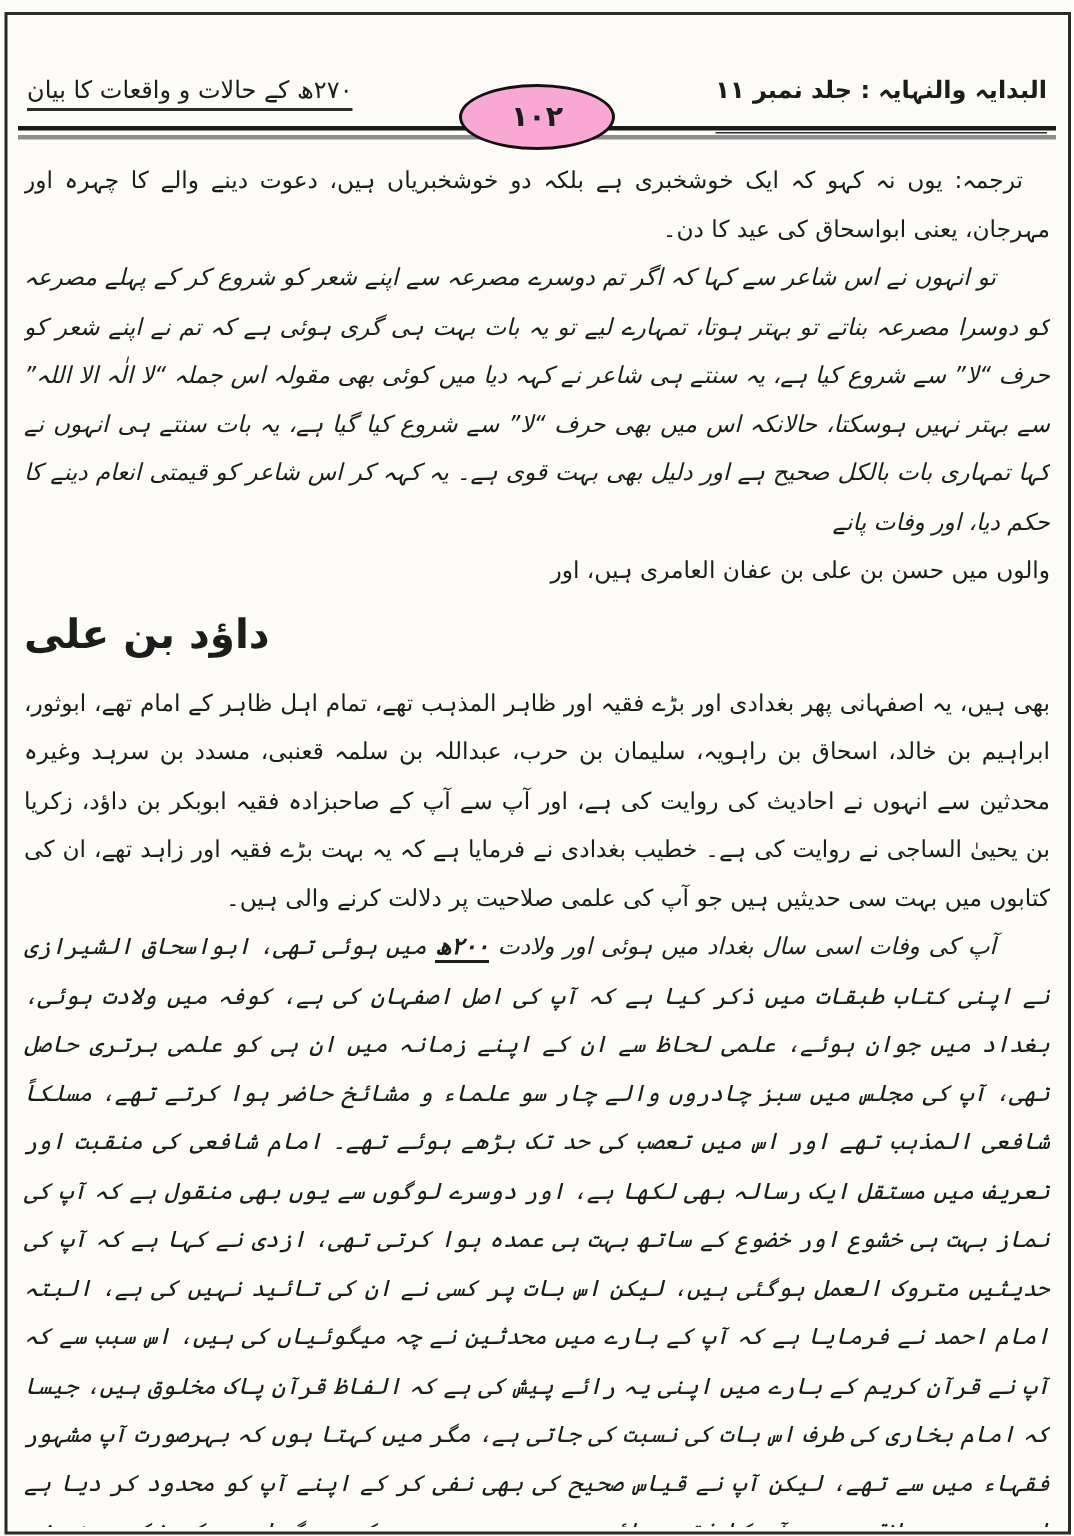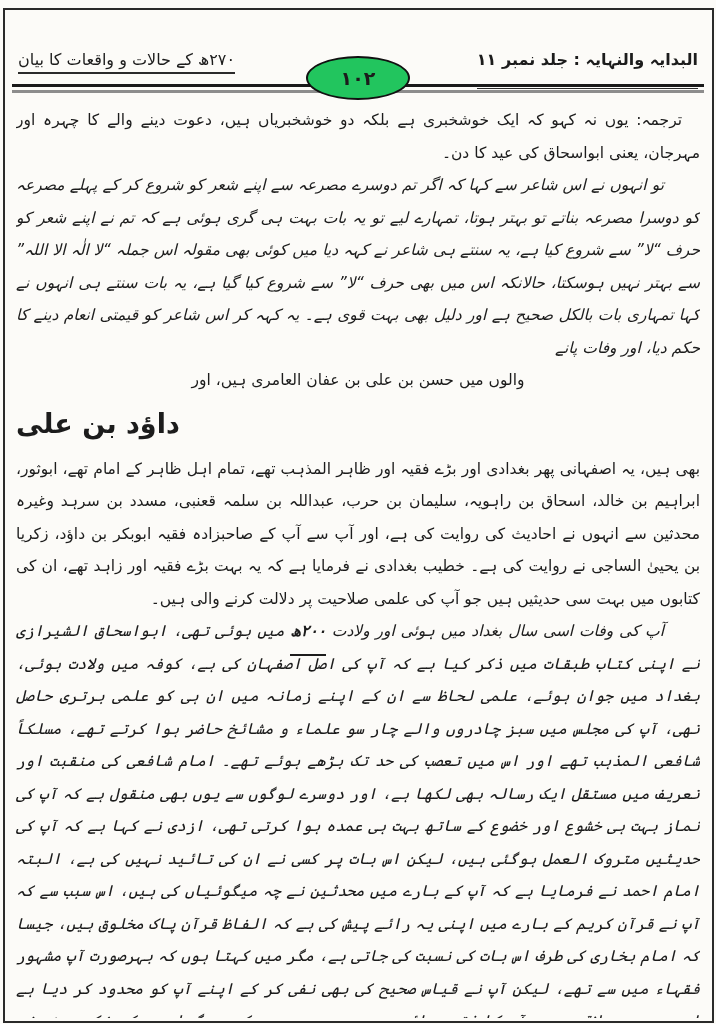--- a/index.html
+++ b/index.html
@@ -44,51 +44,51 @@
     position: absolute; left: 0; right: 0; top: 42px;
     height: 9px;
     border-top: 3.5px solid #1a1a1a;
     border-bottom: 3px solid #8d8d8d;
   }
   .page-number-badge {
     position: absolute;
     left: 50%; top: 14px;
     transform: translateX(-50%);
     width: 104px; height: 44px;
-    background: #22c55e;
+    background: #f9a8d4;
     border: 2.5px solid #111;
     border-radius: 50%;
     display: flex; align-items: center; justify-content: center;
     font-size: 19px; font-weight: bold;
     z-index: 2;
   }
   
   .content {
     position: absolute;
     top: 104px; left: 16px; right: 16px; bottom: 6px;
     font-size: 15.5px;
     line-height: 32.5px;
     text-align: justify;
     overflow: hidden;
   }
   .para { text-align: justify; }
   .indent-sm { text-indent: 18px; }
   .indent { text-indent: 36px; font-style: italic; }
-  .centered-line { text-align: center; }
+  .centered-line { text-align: right; }
   .section-heading {
     text-align: left;
     font-size: 27px;
     font-weight: bold;
     line-height: 46px;
     margin: 4px 0 6px 0;
   }
   .birth-year {
     font-weight: bold;
     border-bottom: 2px solid #1c1c1c;
-    padding-bottom: 14px;
+    padding-bottom: 0;
   }
 </style>
 </head>
 <body>
 
 <div class="page">
 
   <div class="page-frame"></div>
 
   <div class="page-header">

